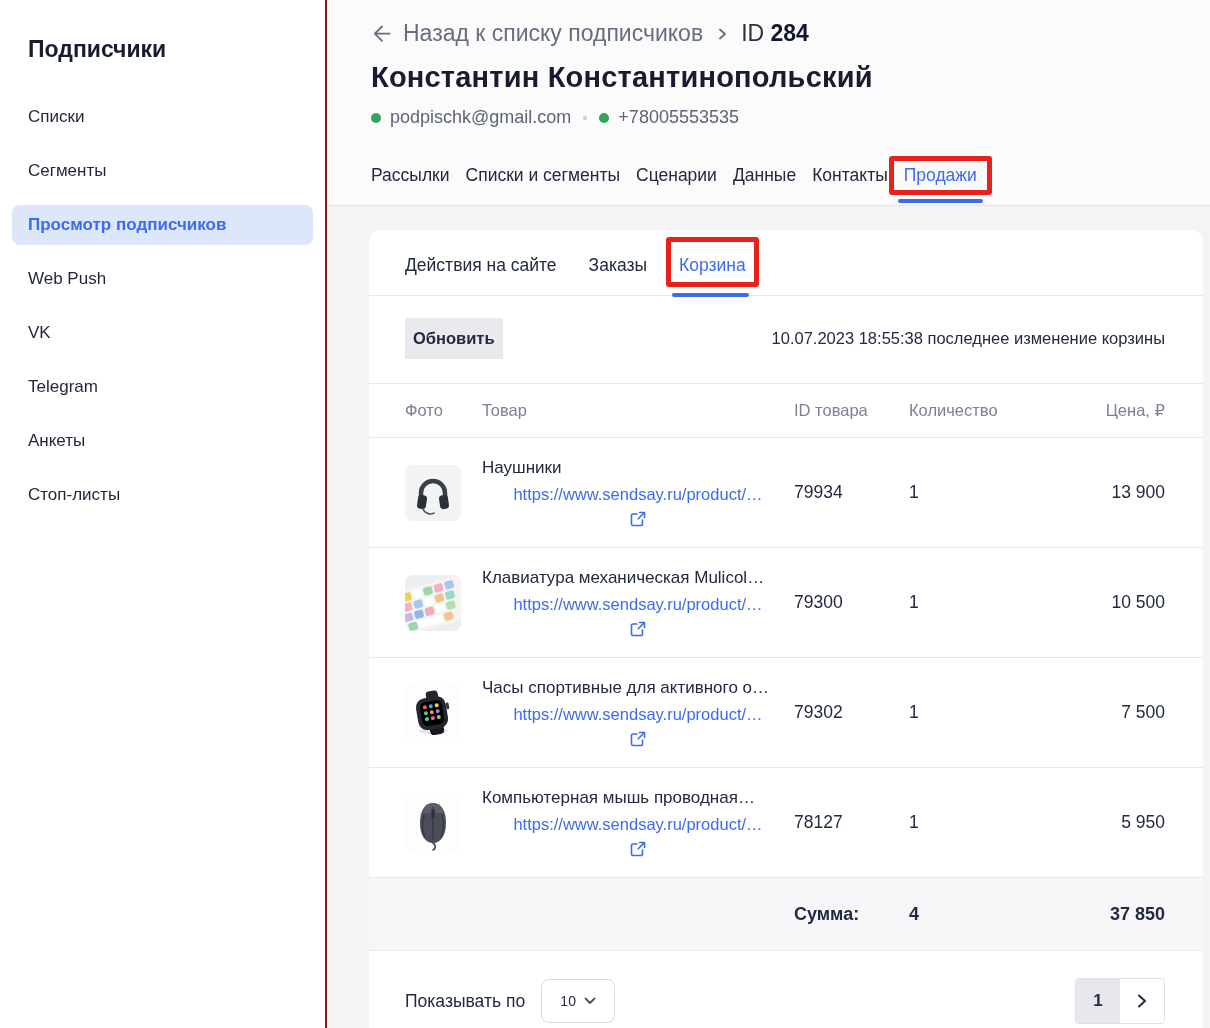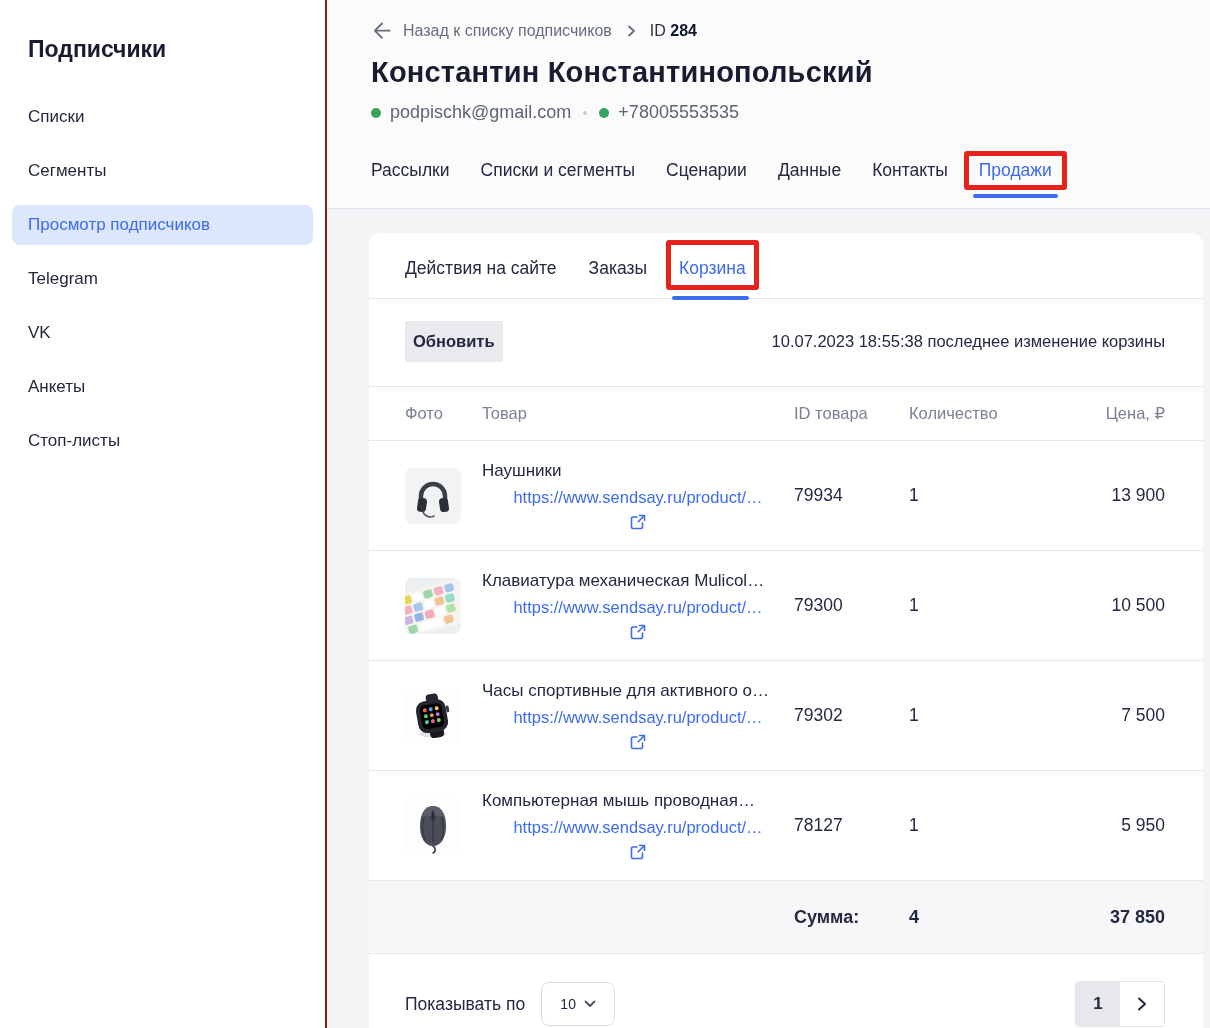--- a/index.html
+++ b/index.html
@@ -7,35 +7,35 @@
   body {
     font-family:"Liberation Sans","DejaVu Sans",sans-serif;
     color:#222941; background:#fff; display:flex;
   }
   
   .sidebar { width:327px; flex:0 0 327px; background:#fff; border-right:2px solid #7f1d1d; padding:36px 0 0 0; }
   .sidebar-title { font-size:23px; font-weight:700; color:#171c30; padding-left:28px; }
   .side-menu { margin:34px 12px 0 12px; }
   .side-item { height:40px; display:flex; align-items:center; padding:0 16px; margin-bottom:14px;
     font-size:17px; color:#1f2638; border-radius:8px; cursor:pointer; }
-  .side-item.active { background:#dce7fb; color:#3d6bf0; }
+  .side-item.active { background:#dce7fb; color:#3d6bf0;font-weight:bold; }
   
   .main { flex:1; display:flex; flex-direction:column; min-width:0; }
   .main-header { background:#fbfbfc; padding:20px 46px 0 44px; }
-  .breadcrumb { display:flex; align-items:center; font-size:16px; color:#666d7e; gap:10px; }
+  .breadcrumb { display:flex; align-items:center; font-size:23px; color:#666d7e; gap:10px; }
   .back-arrow { width:22px; height:22px; display:inline-flex; align-items:center; cursor:pointer; }
   .crumb-link { cursor:pointer; }
   .crumb-sep { width:14px; height:14px; display:inline-flex; margin:0 2px; }
   .crumb-id { color:#2a3040; }
   .crumb-id b { font-weight:700; color:#0f172a; }
   .page-title { margin-top:14px; font-size:29px; font-weight:700; color:#171c30; letter-spacing:.2px; }
   .contacts { margin-top:13px; display:flex; align-items:center; font-size:18px; color:#5d6475; }
   .dot-green { width:10px; height:10px; border-radius:50%; background:#36a35c; margin-right:9px; flex:0 0 auto; }
   .dot-sep { width:4px; height:4px; border-radius:50%; background:#c9ccd4; margin:0 12px; }
-  .tabs-row { display:flex; gap:31px; margin:24px -46px 0 -44px; padding:0 46px 12px 44px; border-bottom:1px solid #e3e4e9; }
+  .tabs-row { display:flex; gap:16px; margin:24px -46px 0 -44px; padding:0 46px 4px 44px; border-bottom:1px solid #e3e4e9; }
   .tab { position:relative; padding:13px 0 15px; font-size:17.5px; color:#222941; cursor:pointer; white-space:nowrap; }
   .tab.active { color:#3d6bf0; }
   .tab.active::before { content:""; position:absolute; left:-6px; right:-6px; bottom:-2px; height:4px; background:#3d6bf0; border-radius:2px; }
   .tab.annotated::after { content:""; position:absolute; top:4px; bottom:6px; left:-15px; right:-15px;
     border:5px solid #e7221d; border-radius:3px; pointer-events:none; }
   .main-content { flex:1; background:#f4f4f6; padding:24px 8px 0 42px; }
   
   .card { width:834px; background:#fff; border-radius:12px; overflow:hidden; }
   .subtabs { display:flex; gap:32px; padding:0 36px; border-bottom:1px solid #e7e8ec; }
   .subtab { position:relative; padding:25px 0 19px; font-size:17.5px; color:#222941; cursor:pointer;text-align:right; }
@@ -80,24 +80,27 @@
       <div class="side-item">
     <span>Списки</span>
   </div>
       <div class="side-item">
     <span>Сегменты</span>
   </div>
       <div class="side-item active">
     <span>Просмотр подписчиков</span>
   </div>
       <div class="side-item">
+    <span>Web Push</span>
+  </div>
+      <div class="side-item">
+    <span>VK</span>
+  </div>
+      <div class="side-item">
     <span>Telegram</span>
-  </div>
-      <div class="side-item">
-    <span>VK</span>
   </div>
       <div class="side-item">
     <span>Анкеты</span>
   </div>
       <div class="side-item">
     <span>Стоп-листы</span>
   </div>
     </nav>
 </aside>
 

